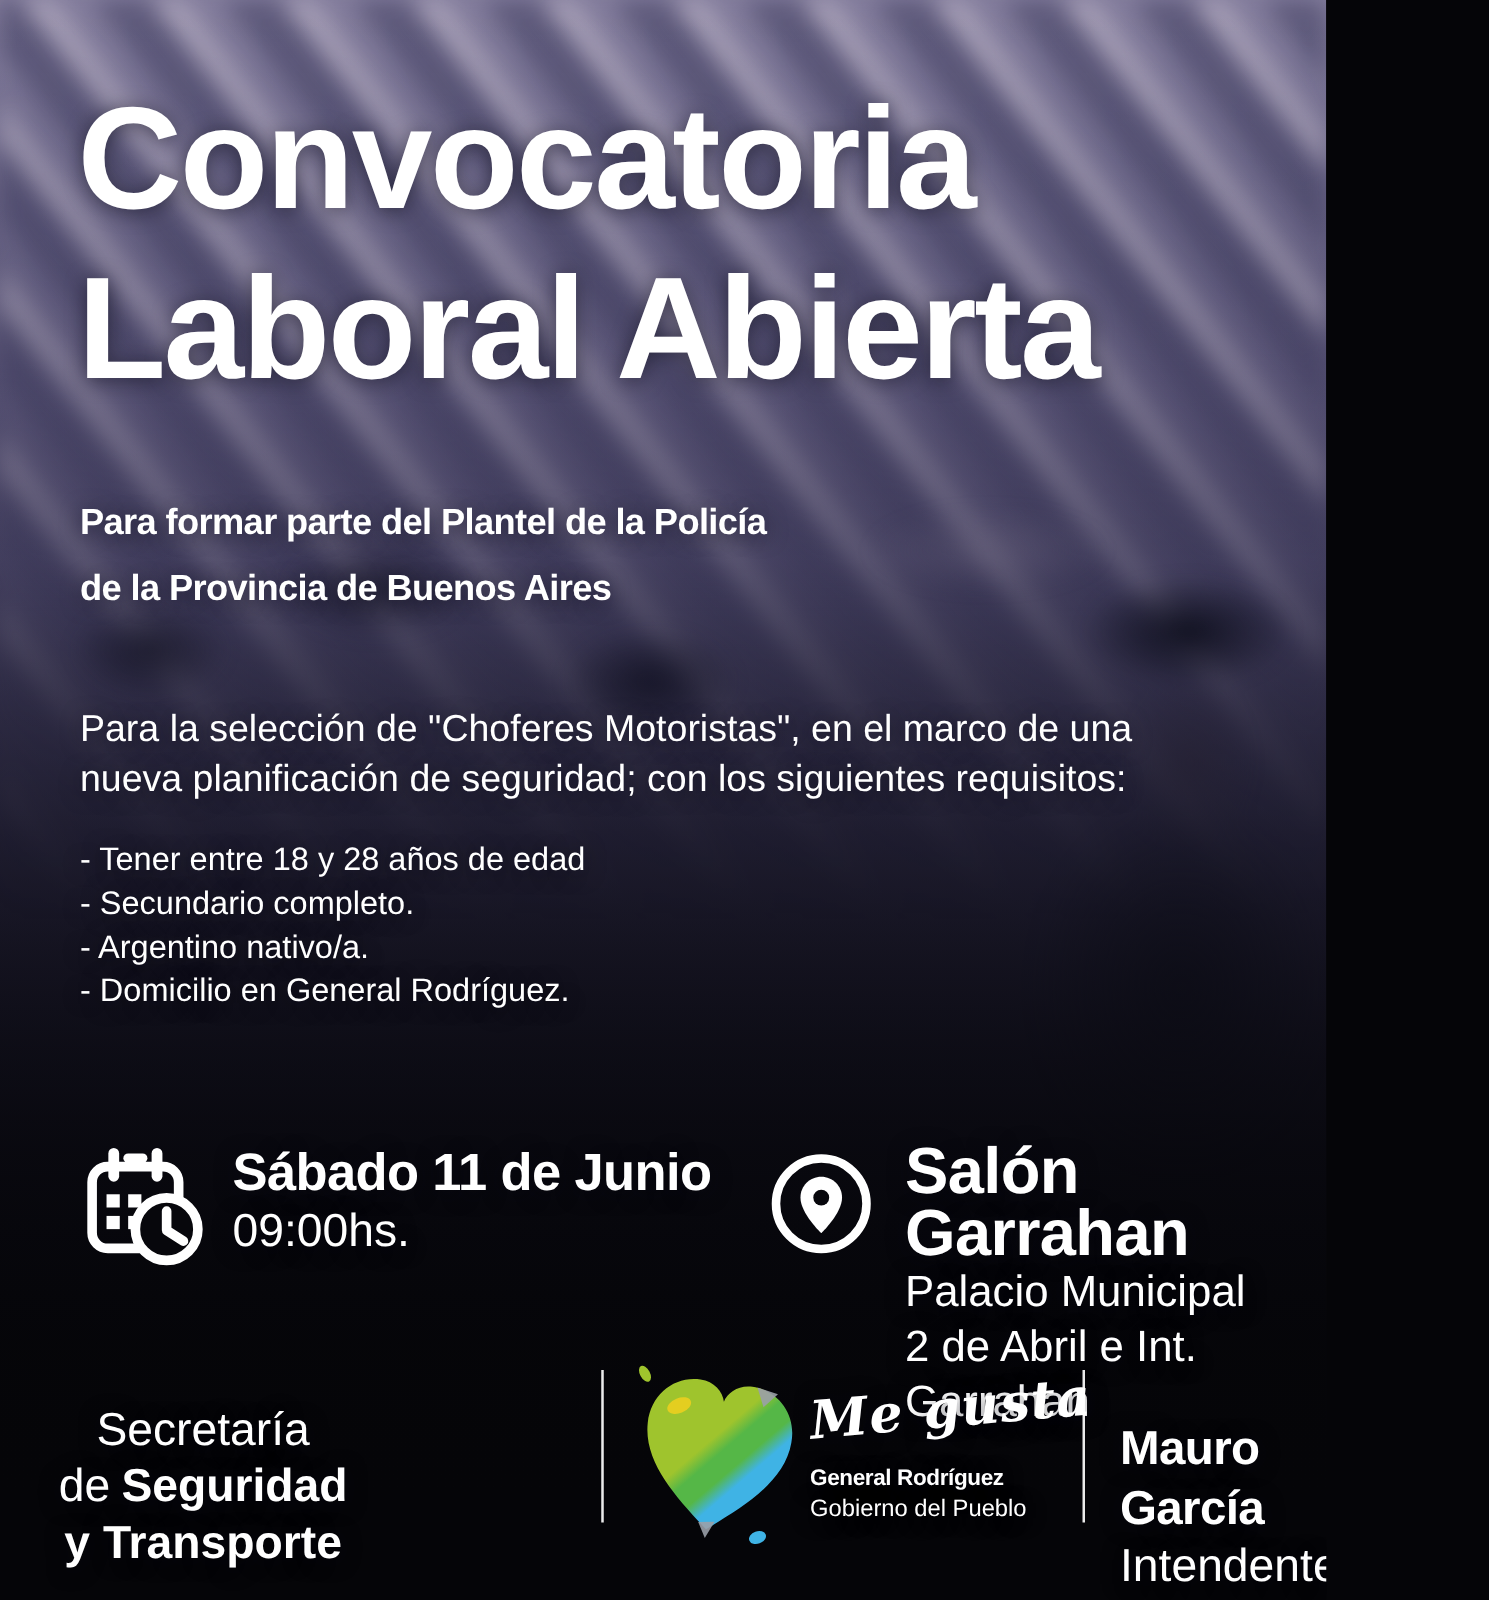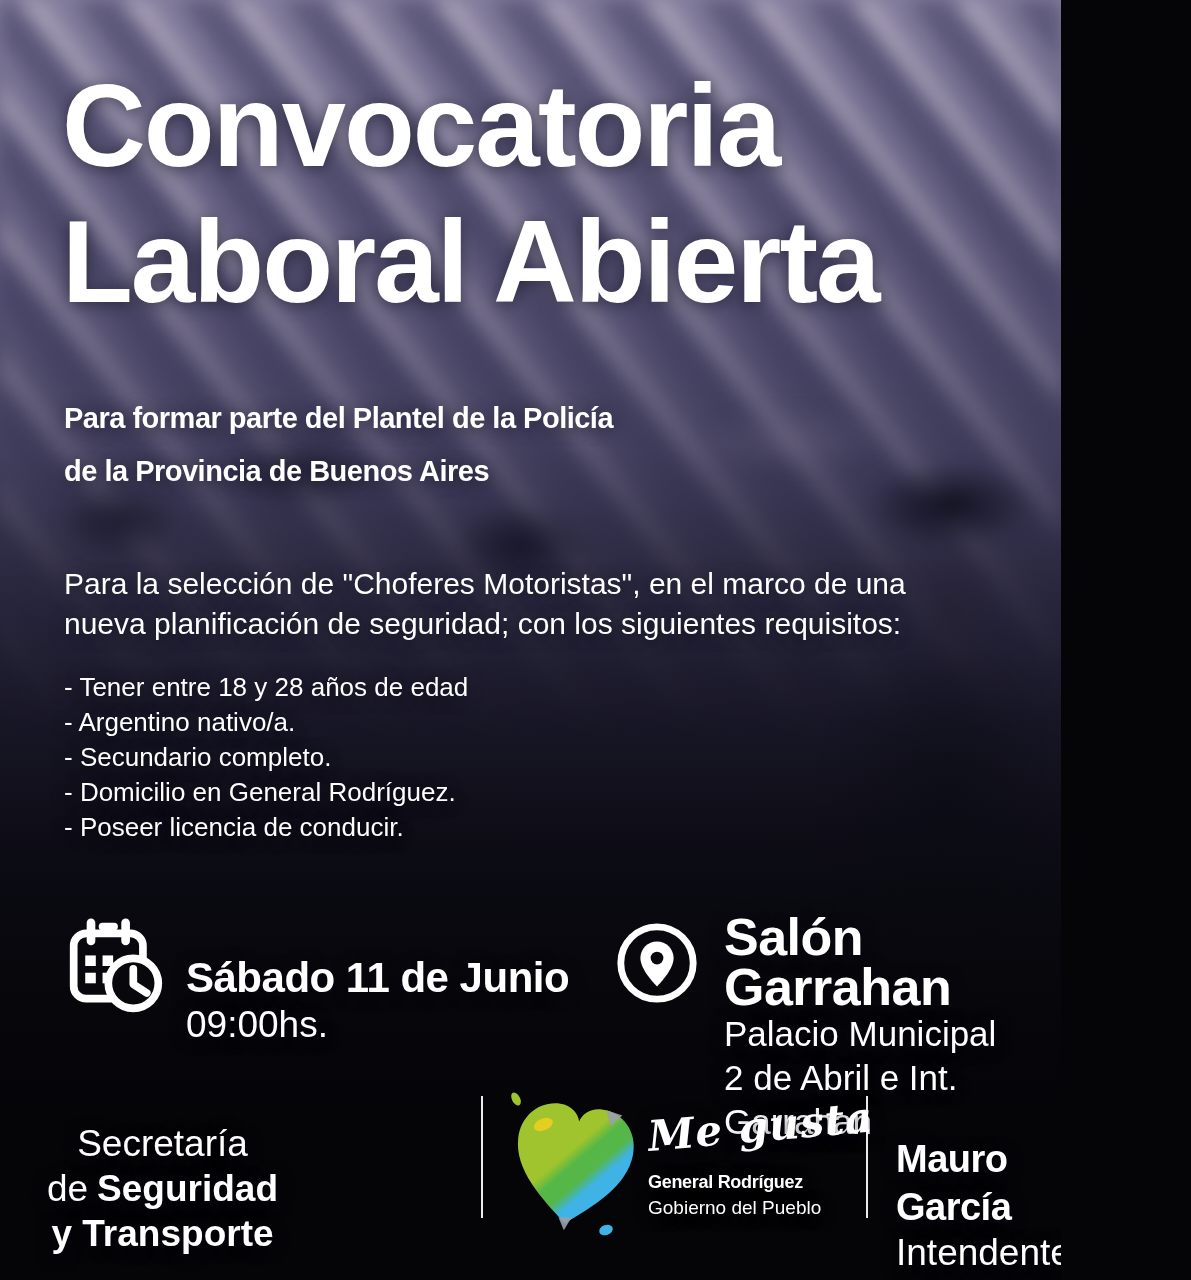--- a/index.html
+++ b/index.html
@@ -68,21 +68,21 @@
     font-size: 30px; font-weight: 400; line-height: 40px;
   }
   .requirements {
     left: 64px; top: 670px;
     font-size: 26px; font-weight: 400; line-height: 35px;
     list-style: none;
   }
   
   .calendar-icon-box { left: 66px; top: 916px; width: 100px; height: 100px; }
   .date-block { left: 186px; top: 914px; }
-  .date-title { font-size: 42px; font-weight: 700; line-height: 48px; letter-spacing: -0.5px; margin-top: 40px; }
+  .date-title { font-size: 42px; font-weight: 700; line-height: 48px; letter-spacing: -0.5px; }
   .date-time  { font-size: 37px; font-weight: 400; line-height: 46px; }
   .pin-icon-box { left: 612px; top: 918px; width: 90px; height: 90px; }
   .loc-block { left: 724px; top: 912px; }
   .loc-title { font-size: 52px; font-weight: 700; line-height: 50px; letter-spacing: -0.5px; }
   .loc-line  { font-size: 35px; font-weight: 400; line-height: 44px; }
   
   .secretariat { right: 736px; top: 1121px; text-align: center; font-size: 37px; line-height: 45px; }
   .secretariat .reg  { font-weight: 400; margin-right: 9px; }
   .secretariat .bold { font-weight: 700; }
   .v-divider {
@@ -127,24 +127,23 @@
     <div>de la Provincia de Buenos Aires</div>
   </div>
 
   <div class="layer intro">
     <div>Para la selección de "Choferes Motoristas", en el marco de una</div>
     <div>nueva planificación de seguridad; con los siguientes requisitos:</div>
   </div>
 
   <ul class="layer requirements">
     <li>- Tener entre 18 y 28 años de edad</li>
+    <li>- Secundario completo.</li>
     <li>- Argentino nativo/a.</li>
-    <li>- Secundario completo.</li>
     <li>- Domicilio en General Rodríguez.</li>
-    <li>- Poseer licencia de conducir.</li>
   </ul>
 
   <div class="layer calendar-icon-box">
     <svg width="100" height="100" viewBox="0 0 104 104">
       <rect x="8" y="18" width="72" height="68" rx="13" fill="none" stroke="#ffffff" stroke-width="8"></rect>
       <path d="M26 7 V26" stroke="#ffffff" stroke-width="9" stroke-linecap="round" fill="none"></path>
       <path d="M62 7 V26" stroke="#ffffff" stroke-width="9" stroke-linecap="round" fill="none"></path>
       <path d="M38 11 H50" stroke="#ffffff" stroke-width="8" stroke-linecap="round" fill="none"></path>
       <rect x="20" y="41" width="11" height="11" fill="#ffffff"></rect>
       <rect x="38" y="41" width="11" height="11" fill="#ffffff"></rect>

